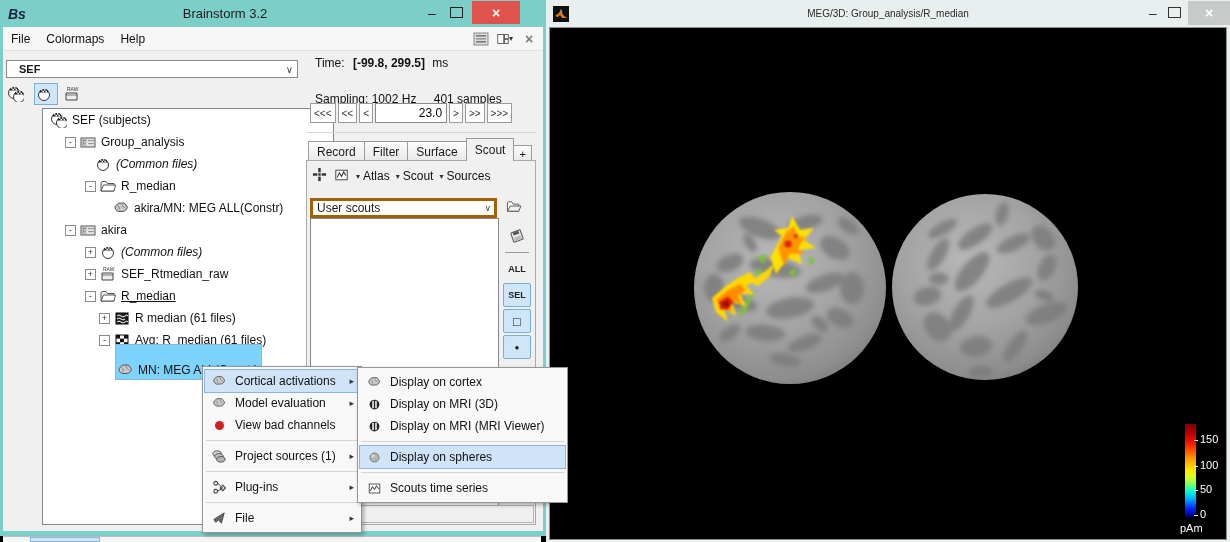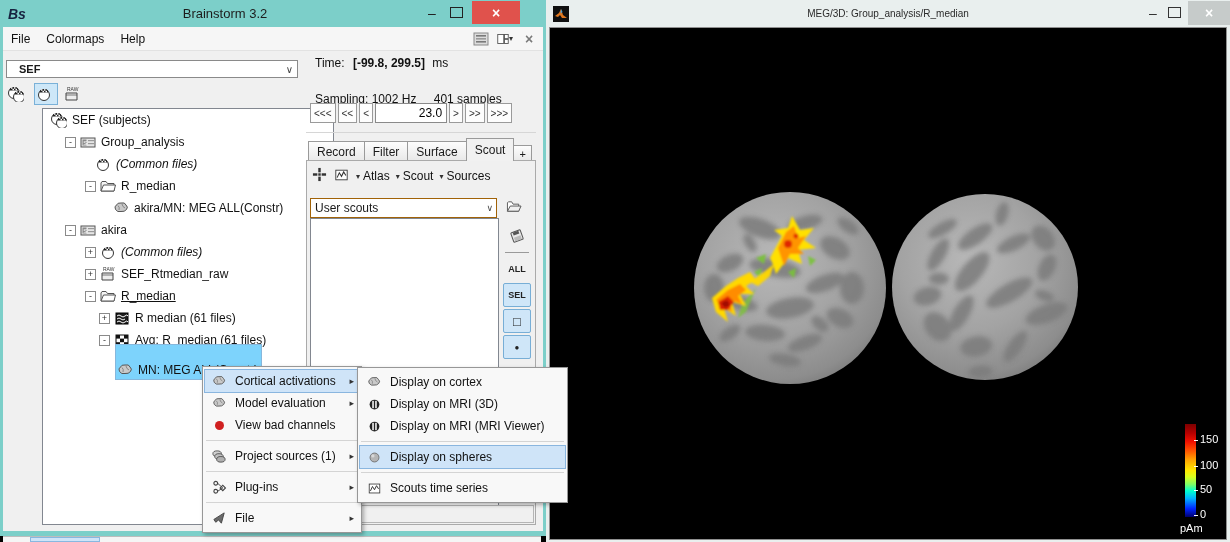--- a/index.html
+++ b/index.html
@@ -50,21 +50,21 @@
   #time-input { width:72px; height:20px; border:1px solid #8a8a8a; text-align:right; padding-right:4px; font-size:12px; font-family:"Liberation Sans",sans-serif; }
   #panel-sep { left:306px; top:132px; width:230px; height:1px; background:#d6d6d6; }
   #tabs-row { left:308px; top:139px; height:22px; display:flex; align-items:flex-end; }
   .tab { height:20px; padding:0 8px; background:linear-gradient(#fdfdfd,#e8e8e8); border:1px solid #9a9a9a; border-bottom:none; display:flex; align-items:center; font-size:12px; margin-right:-1px; }
   .tab.active { height:23px; background:#f1f1f1; position:relative; z-index:3; }
   .tab.plus { height:16px; padding:0 5px; font-size:11px; }
   #tab-panel { left:306px; top:160px; width:230px; height:365px; border:1px solid #aaa; background:#f0f0f0; }
   #scout-toolbar { left:312px; top:166px; height:20px; display:flex; align-items:center; gap:6px; }
   .dd-label { display:flex; align-items:center; gap:3px; font-size:12px; color:#111; }
   .dd-tri { font-size:8px; color:#333; }
-  #scout-select { left:310px; top:198px; width:187px; height:20px; background:#fff; border:1px solid #a16207; display:flex; align-items:center; }
+  #scout-select { left:310px; top:198px; width:187px; height:20px; background:#fff; border:3px solid #a16207; display:flex; align-items:center; }
   #scout-select span.val { padding-left:4px; font-size:12px; }
   #scout-select .chev { position:absolute; right:3px; font-size:9px; color:#444; }
   #folder-open-btn { left:502px; top:197px; width:24px; height:18px; display:flex; align-items:center; justify-content:center; }
   #scout-list { left:310px; top:218px; width:189px; height:302px; background:#fff; border:1px solid #828790; }
   #strip { left:503px; top:222px; width:30px;text-align:center; }
   .strip-btn { width:28px; height:24px; margin:2px 0; display:flex; align-items:center; justify-content:center; font-size:9px; font-weight:bold; color:#222; }
   .strip-btn.blue { background:#cfe6f8; border:1px solid #77aed6; border-radius:2px; }
   #strip-hr { width:24px; height:1px; background:#9a9a9a; margin:4px 2px; }
   
   #opt-row { left:365px; top:488px; display:flex; gap:12px; align-items:center; z-index:5; }

